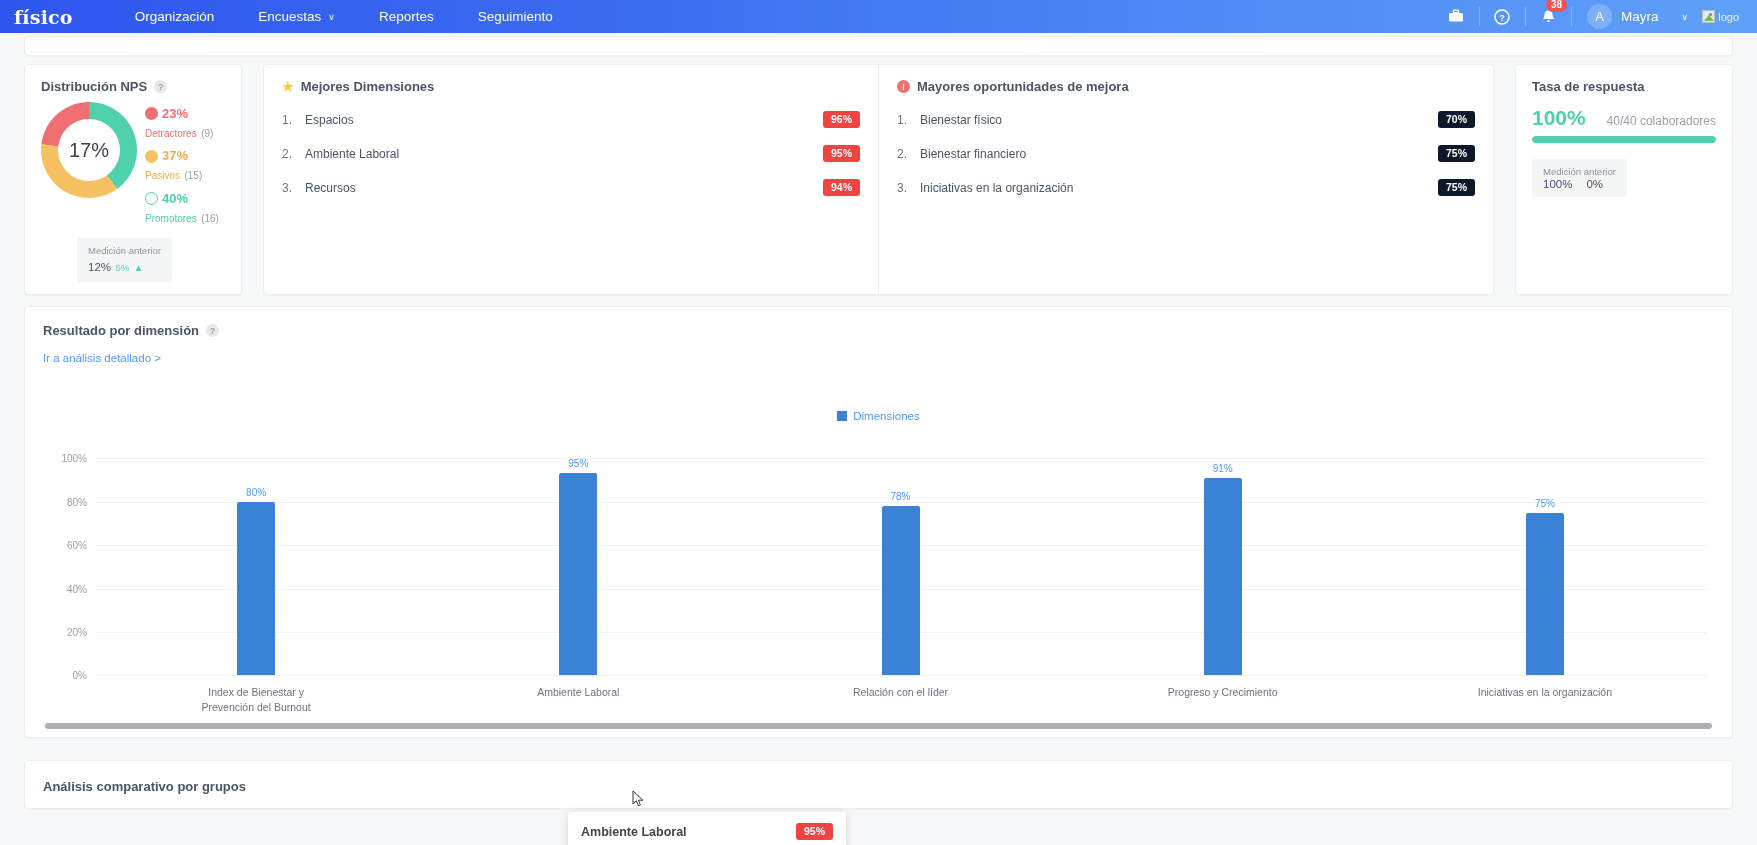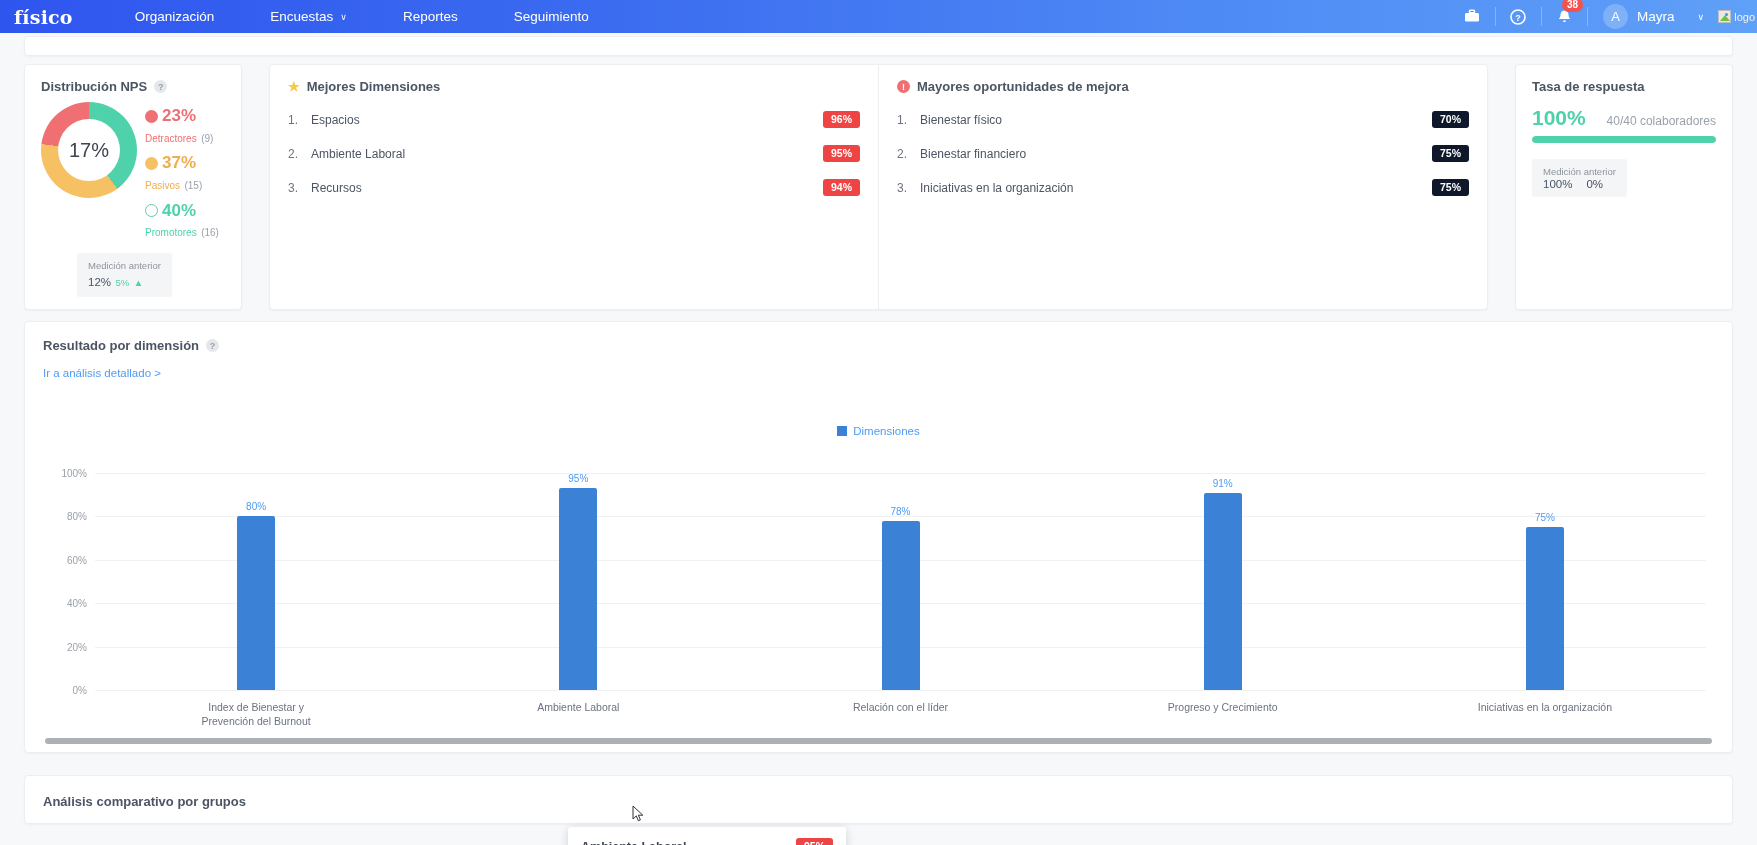--- a/index.html
+++ b/index.html
@@ -18,21 +18,21 @@
     background: linear-gradient(90deg, #2f55ef 0%, #3b6cf0 35%, #4f8bf5 70%, #5fa0f8 100%);
     display: flex; align-items: center;
     padding: 0 0 0 14px;
     color: #fff;
   }
   .brand {
     font-family: "DejaVu Serif", "Liberation Serif", serif;
     font-weight: bold; font-size: 19px; letter-spacing: .2px;
     color: #ffffff; margin-right: 40px;
   }
-  .nav-links { display: flex; align-items: center; gap: 12px; }
+  .nav-links { display: flex; align-items: center; gap: 0; }
   .nav-link {
     font-size: 13.5px; color: #ffffff; padding: 0 22px;
     white-space: nowrap; cursor: pointer;
     display: flex; align-items: center; gap: 7px;
   }
   .nav-link .chev { font-size: 9px; opacity: .95; }
   .nav-right {
     position: absolute; right: 0; top: 0; height: 33px;
     display: flex; align-items: center;
   }
@@ -58,21 +58,21 @@
   .avatar {
     width: 25px; height: 25px; border-radius: 50%;
     background: rgba(255,255,255,.22);
     display: flex; align-items: center; justify-content: center;
     font-size: 13px; color: #fff;
   }
   .user-name { font-size: 13.5px; }
   .user-chev { font-size: 9px; padding-left: 14px; }
   .broken-img {
     display: flex; align-items: center; gap: 3px;
-    font-size: 11px; color: #f1f1f1; padding-right: 2px;
+    font-size: 11px; color: #f1f1f1; padding-right: 18px;
   }
   .broken-img .glyph {
     width: 13px; height: 13px; background: #e8e8e8;
     border: 1px solid #bdbdbd; position: relative; overflow: hidden;
   }
   .broken-img .glyph::after {
     content: ""; position: absolute; left: 1px; bottom: 1px;
     width: 0; height: 0;
     border-left: 5px solid transparent; border-right: 5px solid transparent;
     border-bottom: 6px solid #6fbf4a;
@@ -84,21 +84,21 @@
 
   
   .page { padding: 0 24px; }
   .card {
     background: #ffffff; border: 1px solid #eceef1; border-radius: 4px;
     box-shadow: 0 1px 2px rgba(16,24,40,.04);
   }
   .strip-card { height: 20px; margin: 3px 0 8px; }
 
   
-  .row1 { display: flex; gap: 27px; align-items: stretch; }
+  .row1 { display: flex; gap: 21px; align-items: stretch; }
   .kpi-card { display: flex; }
   .kpi-nps   { width: 218px; }
   .kpi-mid   { flex: 1; display: flex; }
   .kpi-resp  { width: 218px; }
 
   .panel { padding: 14px 16px 12px; }
   .panel-title {
     font-size: 13px; color: #4b5563; font-weight: 600;
     display: flex; align-items: center; gap: 7px; margin-bottom: 4px;
     white-space: nowrap;
@@ -124,21 +124,21 @@
   .legend-col { display: flex; flex-direction: column; gap: 7px; padding-top: 4px; }
   .legend-item { line-height: 1.22; }
   .legend-top { display: flex; align-items: center; gap: 4px; }
   .face {
     width: 13px; height: 13px; border-radius: 50%;
     display: inline-block; position: relative;
   }
   .face.det { background: #ef6f72; }
   .face.pas { background: #f6c163; }
   .face.pro { background: #fff; border: 1.6px solid #4fd1ab; }
-  .legend-pct { font-size: 17px; font-weight: 600; }
+  .legend-pct { font-size: 13px; font-weight: 600; }
   .legend-lbl { font-size: 10px; }
   .c-det { color: #ef6f72; } .c-pas { color: #f0ad4e; } .c-pro { color: #4fd1ab; }
   .c-count { color: #9aa1ab; }
 
   .prev-box {
     margin: 12px 0 0 36px; background: #f4f5f7; border-radius: 3px;
     padding: 6px 11px 7px; display: inline-block;
   }
   .prev-lbl { font-size: 9.5px; color: #8d939d; line-height: 1.4; }
   .prev-val { font-size: 11.5px; color: #4b5563; }

